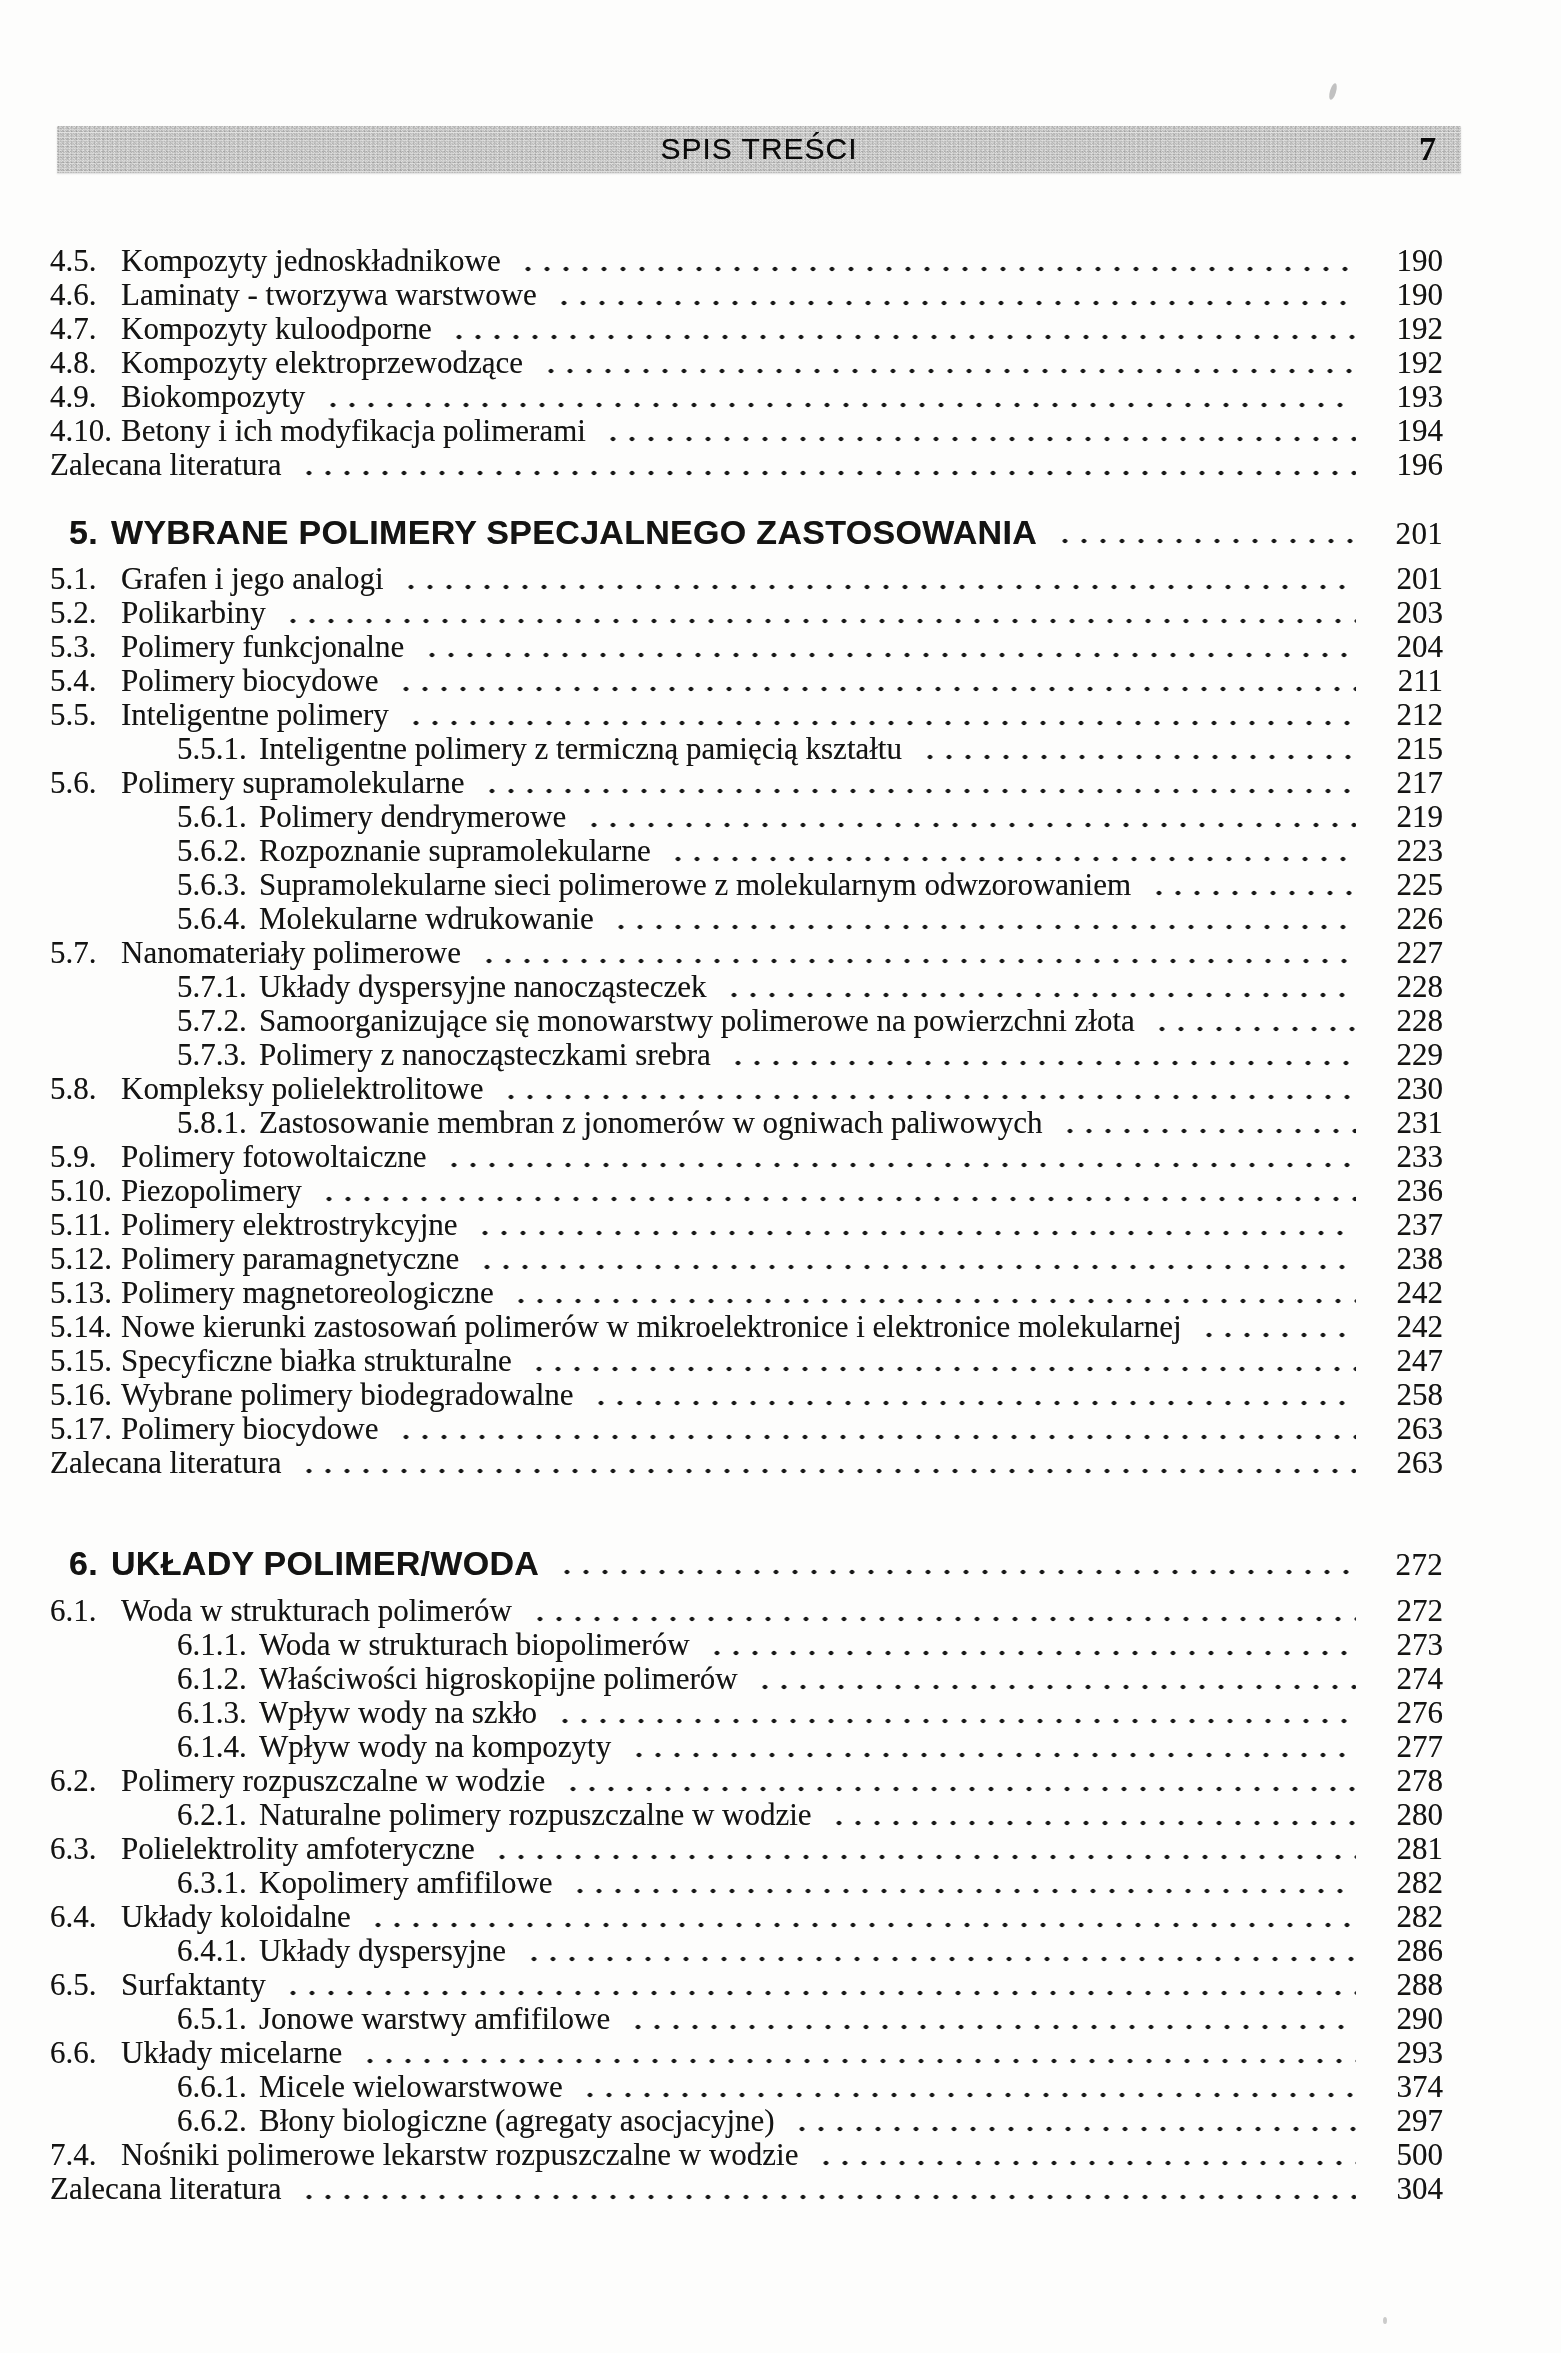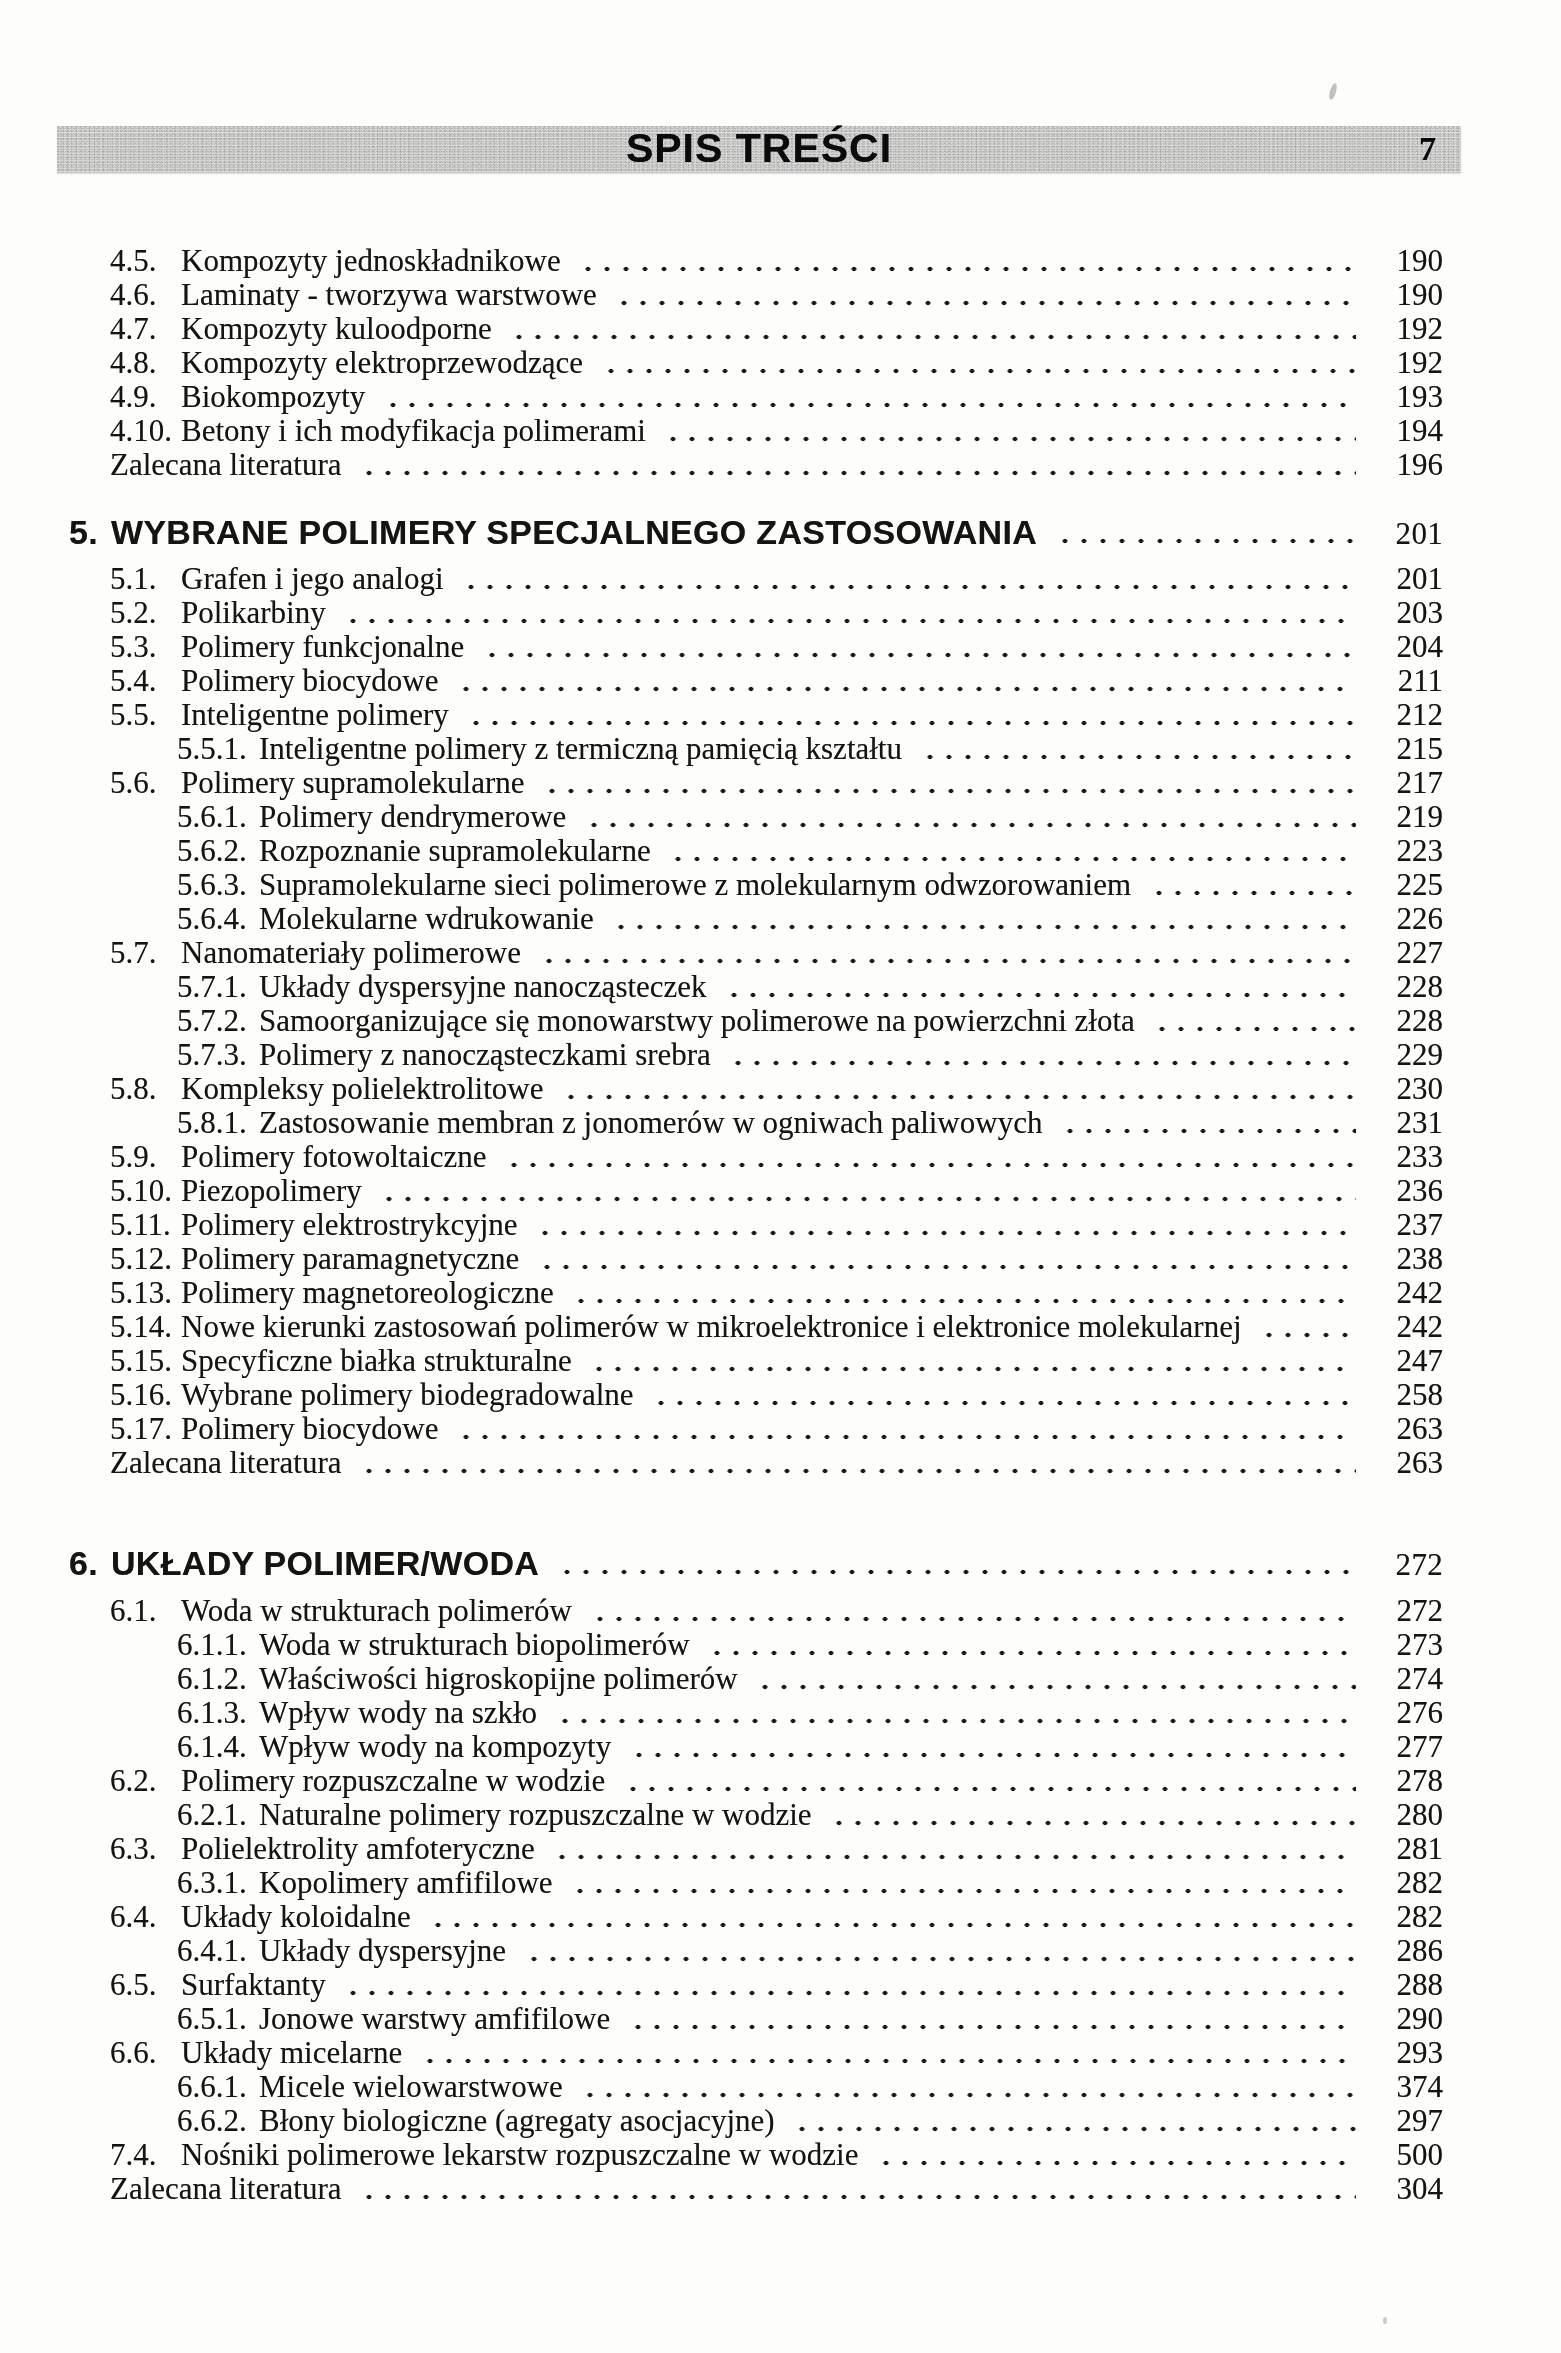--- a/index.html
+++ b/index.html
@@ -22,21 +22,21 @@
       repeating-conic-gradient(rgba(110,110,110,0.38) 0% 25%, rgba(255,255,255,0) 0% 50%),
       radial-gradient(circle at 1.3px 1.3px, rgba(60,60,60,0.30) 0.6px, rgba(0,0,0,0) 1.2px),
       radial-gradient(circle at 3.9px 2.6px, rgba(90,90,90,0.22) 0.6px, rgba(0,0,0,0) 1.2px);
     background-size: 2.6px 2.6px, 4.5px 3.9px, 7.1px 5.8px;
     box-shadow: 0 0.6px 1.3px rgba(160,160,160,0.35);
   }
   .bar-title {
     position: absolute; left: 50%; top: 50%;
     transform: translate(-50%, -53%);
     font-family: "Liberation Sans", sans-serif;
-    font-weight: 700; font-size: 41px; letter-spacing: 1px;
+    font-weight: 400; font-size: 30px; letter-spacing: 1px;
     color: #0b0b0b;
     text-shadow: 0 0 0.6px rgba(0,0,0,0.55);
     white-space: nowrap;
   }
   .bar-page {
     position: absolute; right: 25px; top: 50%;
     transform: translateY(-53%);
     font-family: "Liberation Serif", serif;
     font-weight: 700; font-size: 34px;
     color: #0a0a0a;
@@ -60,21 +60,21 @@
   .leader {
     flex: 1 1 19.5px; min-width: 15.6px;
     align-self: stretch;
     background-image: radial-gradient(circle, #171716 2px, rgba(0,0,0,0) 2.5px);
     background-size: 19px 5.8px;
     background-repeat: repeat-x;
     background-position: 6.5px 22px;
     margin: 0 27px 0 9px;
   }
 
-  .lvl1 { padding-left: 110px; justify-content: flex-end; }
+  .lvl1 { padding-left: 50px; justify-content: flex-end; }
   .lvl1 .num { width: 71px; }
   .lvl2 { padding-left: 177px; }
   .lvl2 .num { width: 82px; font-family: Liberation Serif, serif; }
 
   .heading {
     padding-left: 69px;
     font-family: "Liberation Sans", sans-serif;
     font-weight: 700; font-size: 34px;
     letter-spacing: 0.3px;
     line-height: 36px; height: 36px;

